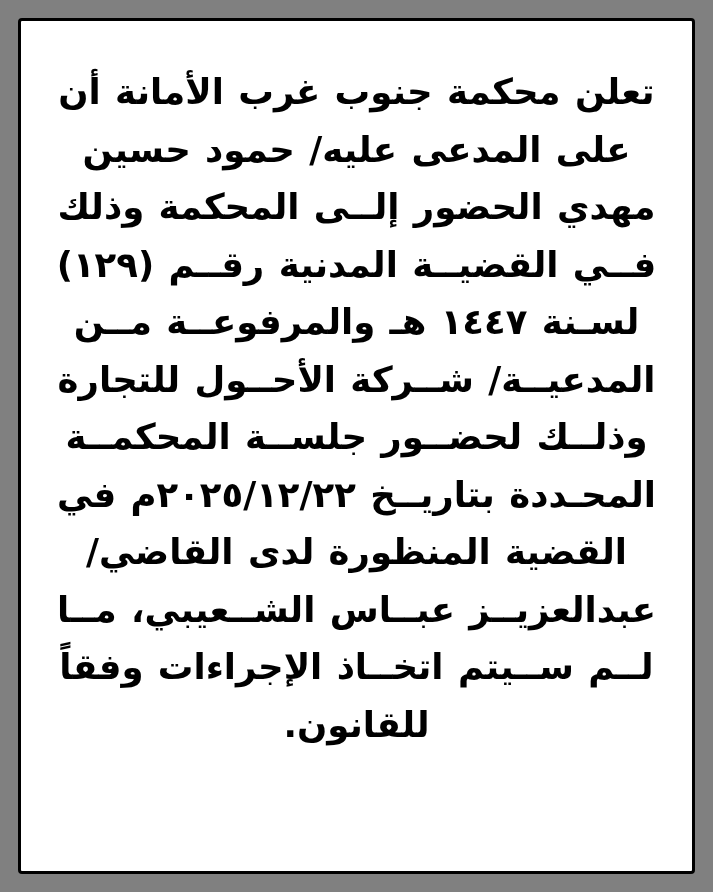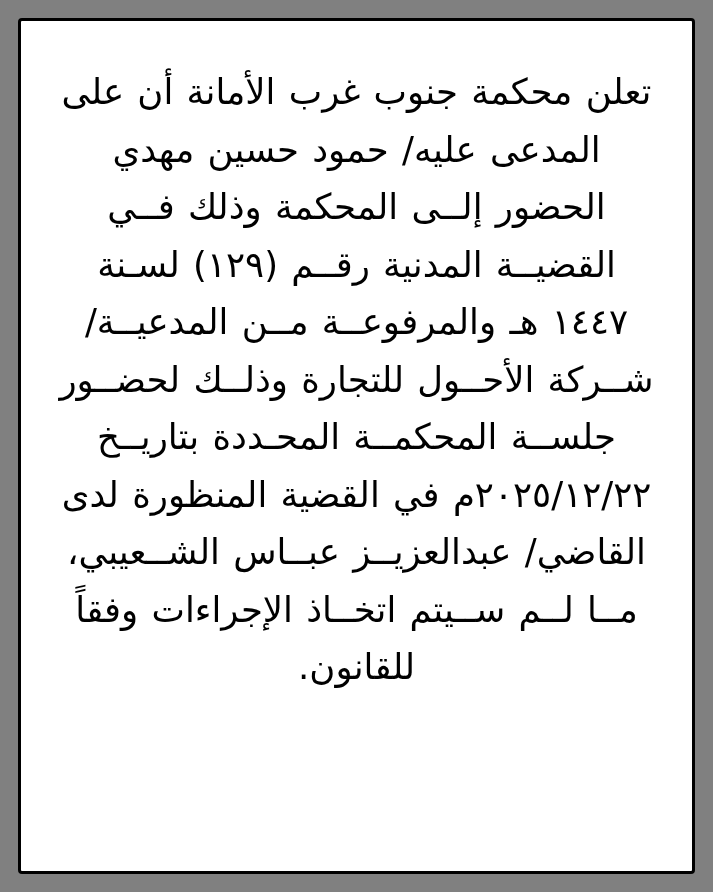--- a/index.html
+++ b/index.html
@@ -31,21 +31,21 @@
     box-sizing: border-box;
     width: 100%;
     padding: 42px 34px 30px 34px;
     direction: rtl;
     text-align: center;
   }
   .notice-text {
     margin: 0;
     color: #000000;
     font-family: "DejaVu Sans", sans-serif;
-    font-weight: 400;
+    font-weight: 700;
     font-size: 35.5px;
     line-height: 1.62;
     letter-spacing: 0px;
     word-spacing: 2px;
     text-align: center;
     white-space: pre-wrap;
   }
 </style>
 </head>
 <body>

